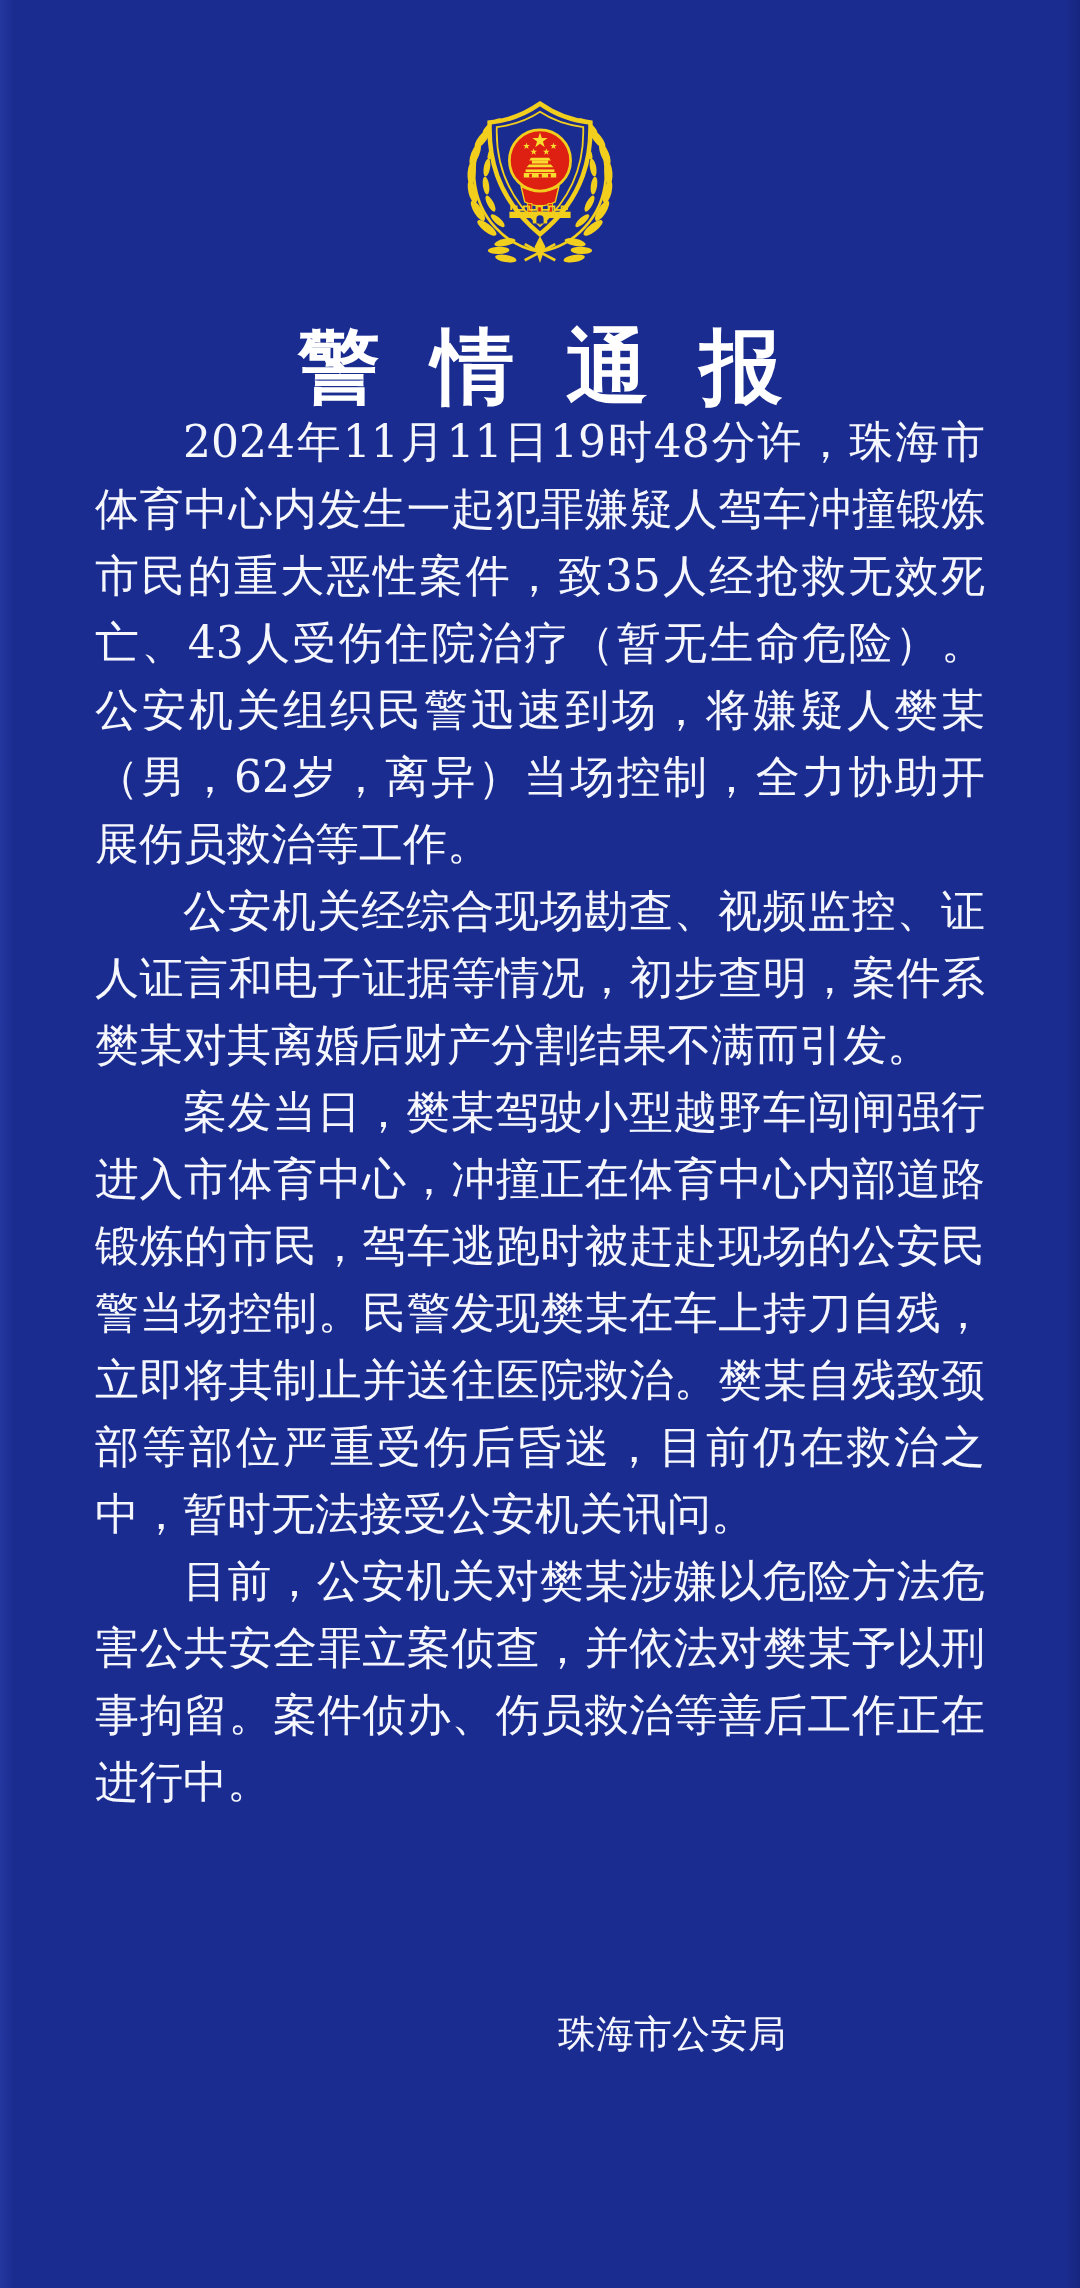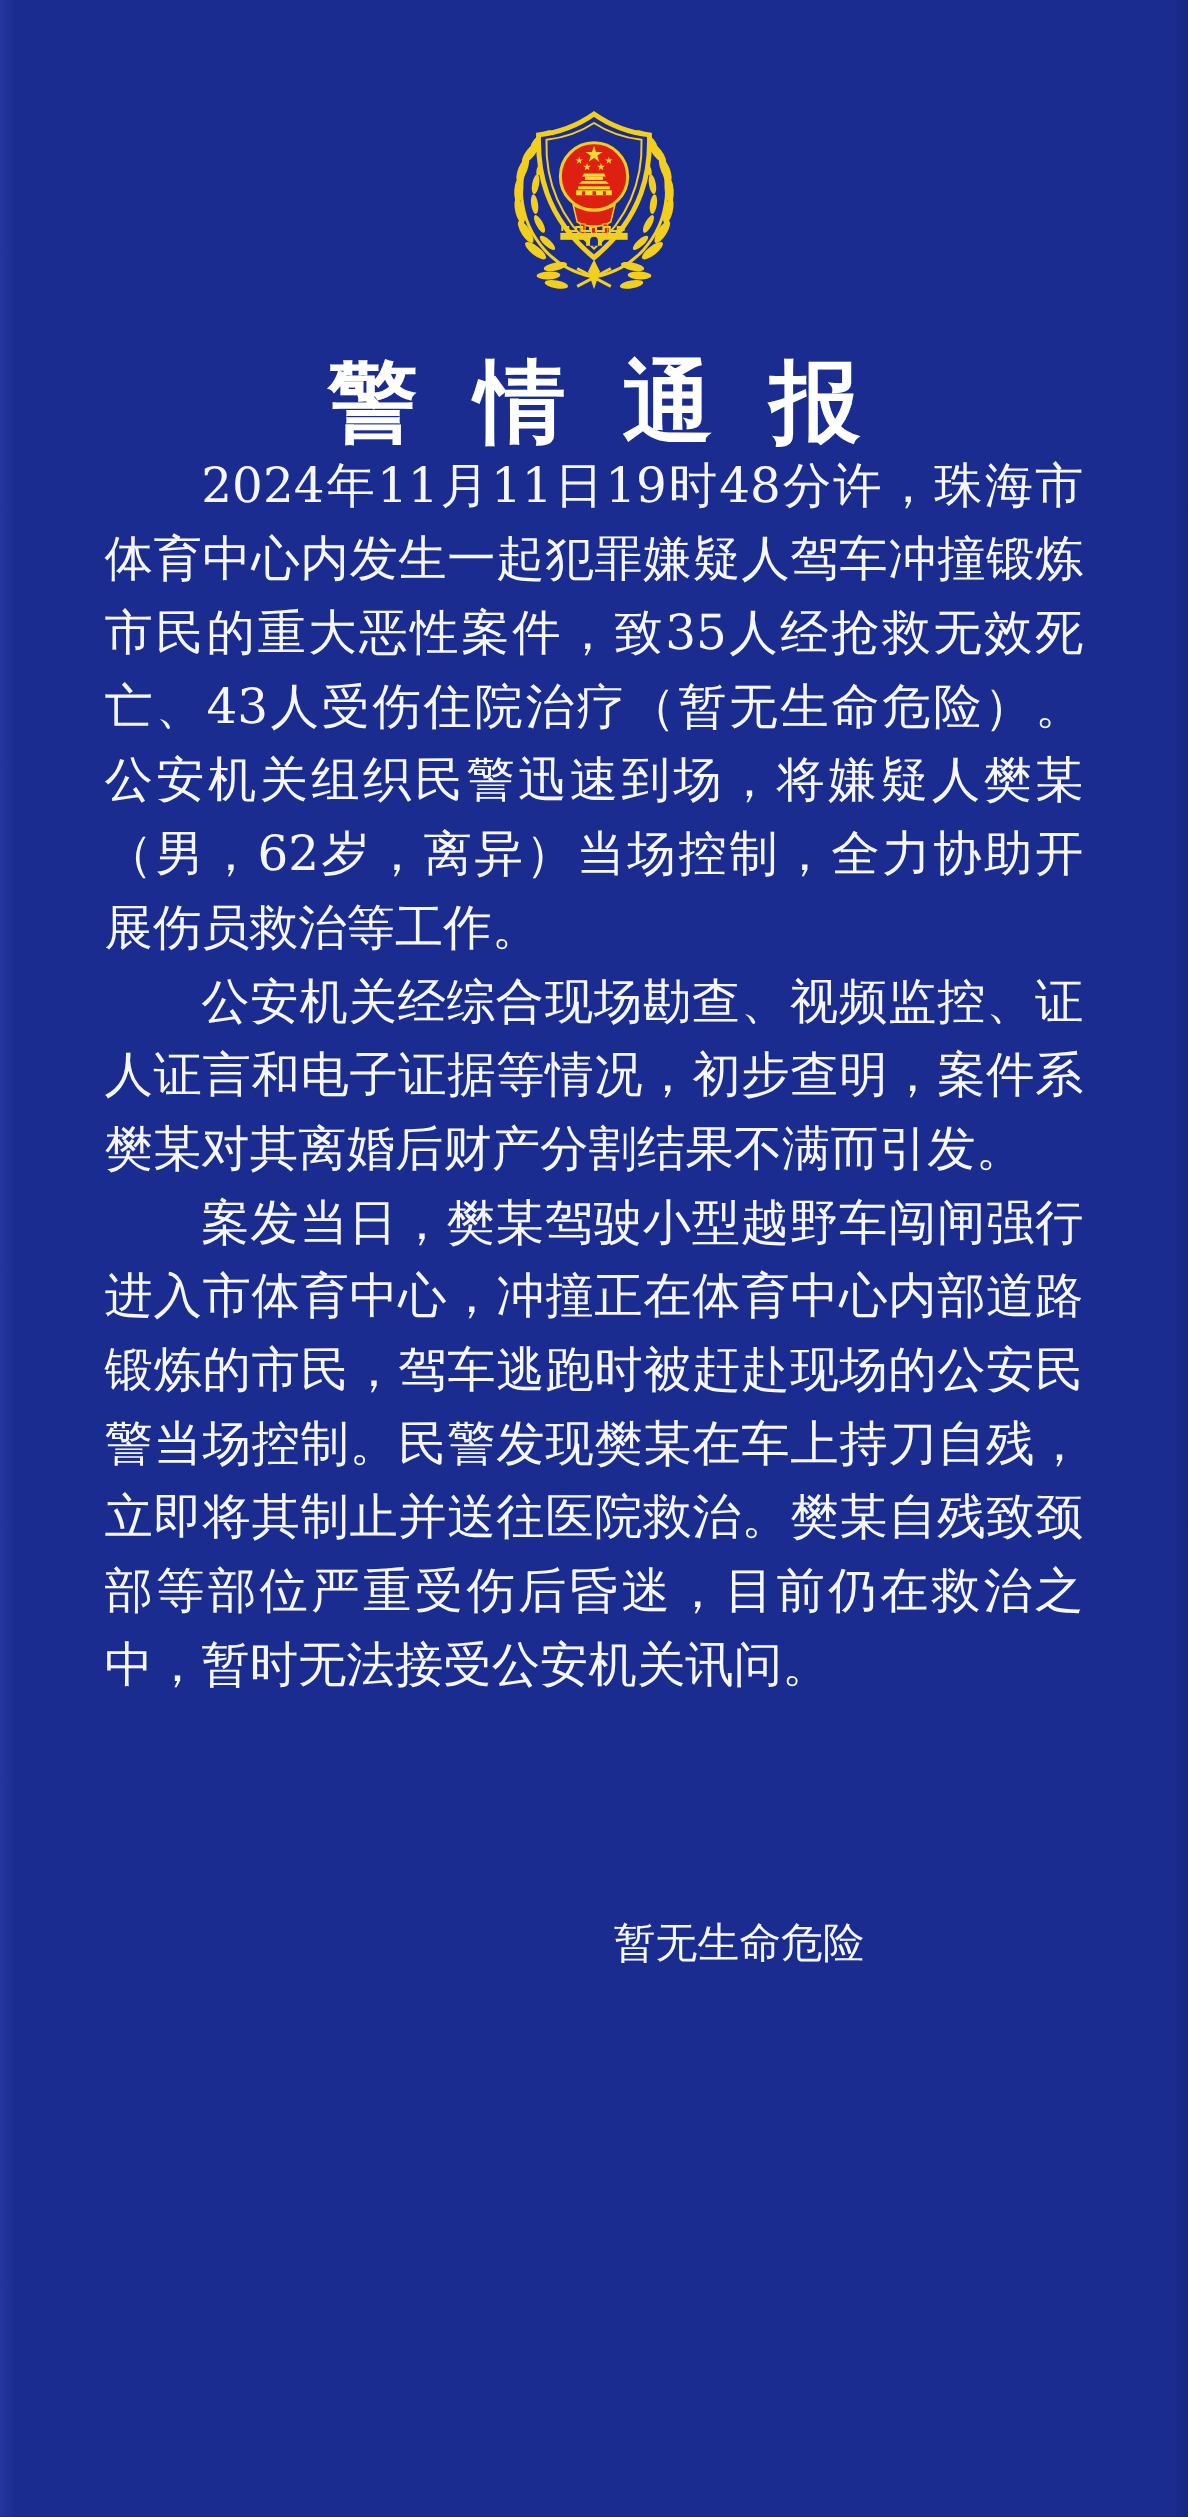--- a/index.html
+++ b/index.html
@@ -137,19 +137,20 @@
       <path d="M96,146 v-5 a4,4 0 0 1 8,0 v5 z" fill="#1b2c90"></path>
     </svg>
   </div>
 
   <div class="notice-title">警情通报</div>
 
   <div class="notice-body">
     <p>2024年11月11日19时48分许，珠海市体育中心内发生一起犯罪嫌疑人驾车冲撞锻炼市民的重大恶性案件，致35人经抢救无效死亡、43人受伤住院治疗（暂无生命危险）。公安机关组织民警迅速到场，将嫌疑人樊某（男，62岁，离异）当场控制，全力协助开展伤员救治等工作。</p>
     <p>公安机关经综合现场勘查、视频监控、证人证言和电子证据等情况，初步查明，案件系樊某对其离婚后财产分割结果不满而引发。</p>
     <p>案发当日，樊某驾驶小型越野车闯闸强行进入市体育中心，冲撞正在体育中心内部道路锻炼的市民，驾车逃跑时被赶赴现场的公安民警当场控制。民警发现樊某在车上持刀自残，立即将其制止并送往医院救治。樊某自残致颈部等部位严重受伤后昏迷，目前仍在救治之中，暂时无法接受公安机关讯问。</p>
+    <p>目前，公安机关对樊某涉嫌以危险方法危害公共安全罪立案侦查，并依法对樊某予以刑事拘留。案件侦办、伤员救治等善后工作正在进行中。</p>
   </div>
 
   <div class="notice-footer">
-    <div>暂无生命危险</div>
+    <div>珠海市公安局</div>
   </div>
 
 </div>
 
 </body></html>

